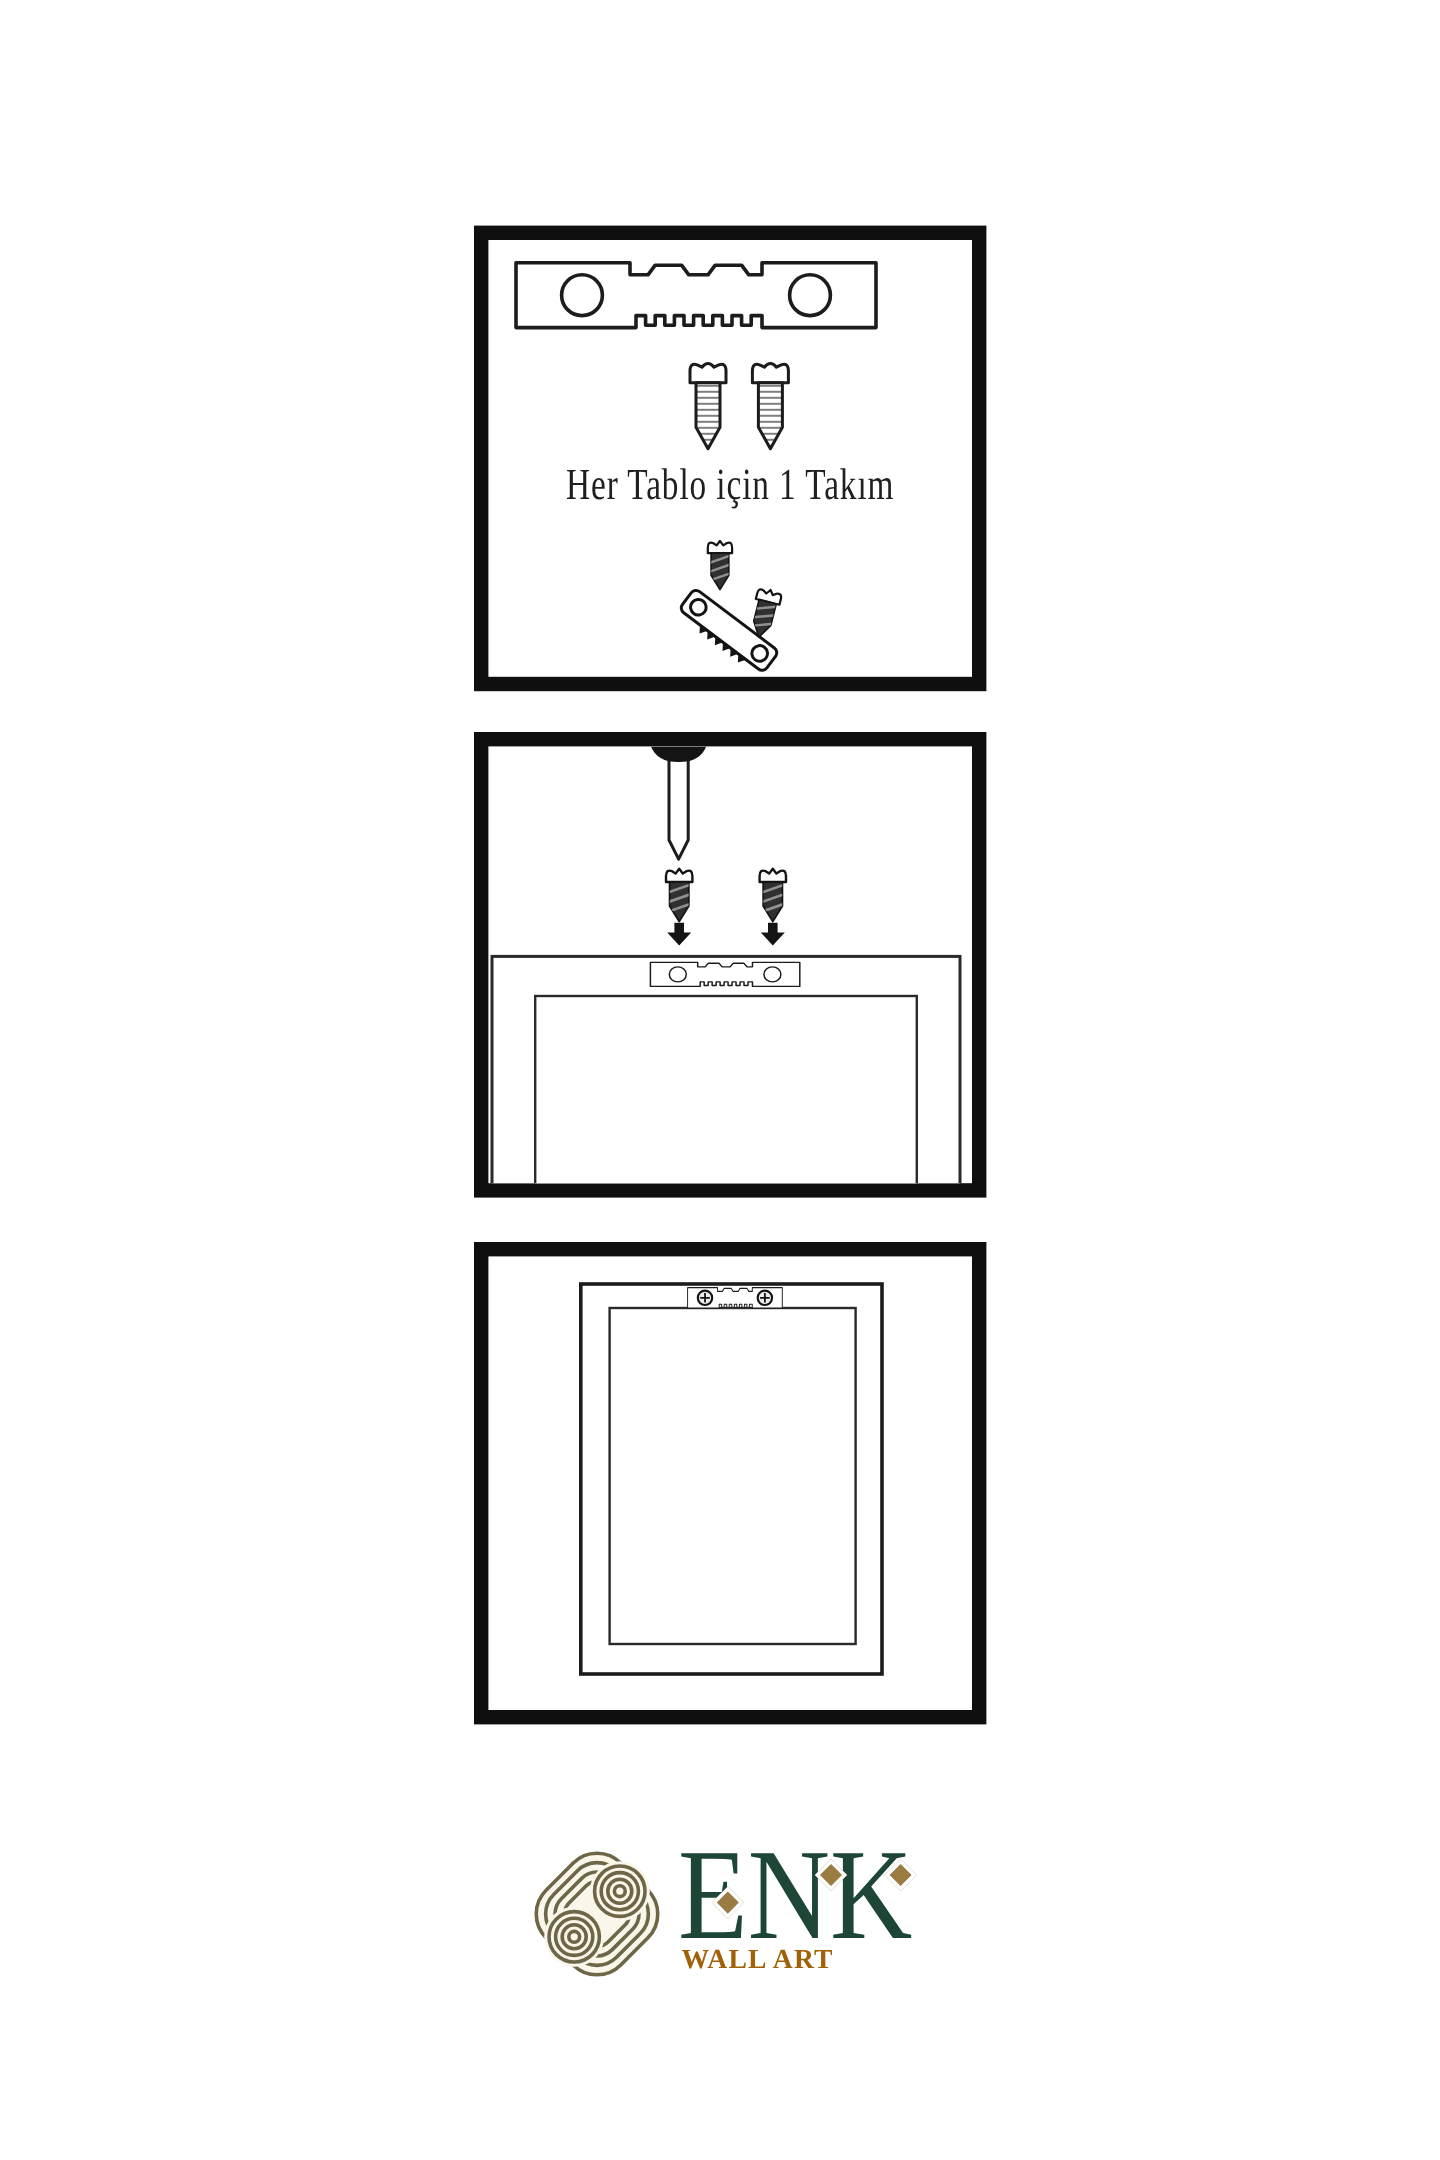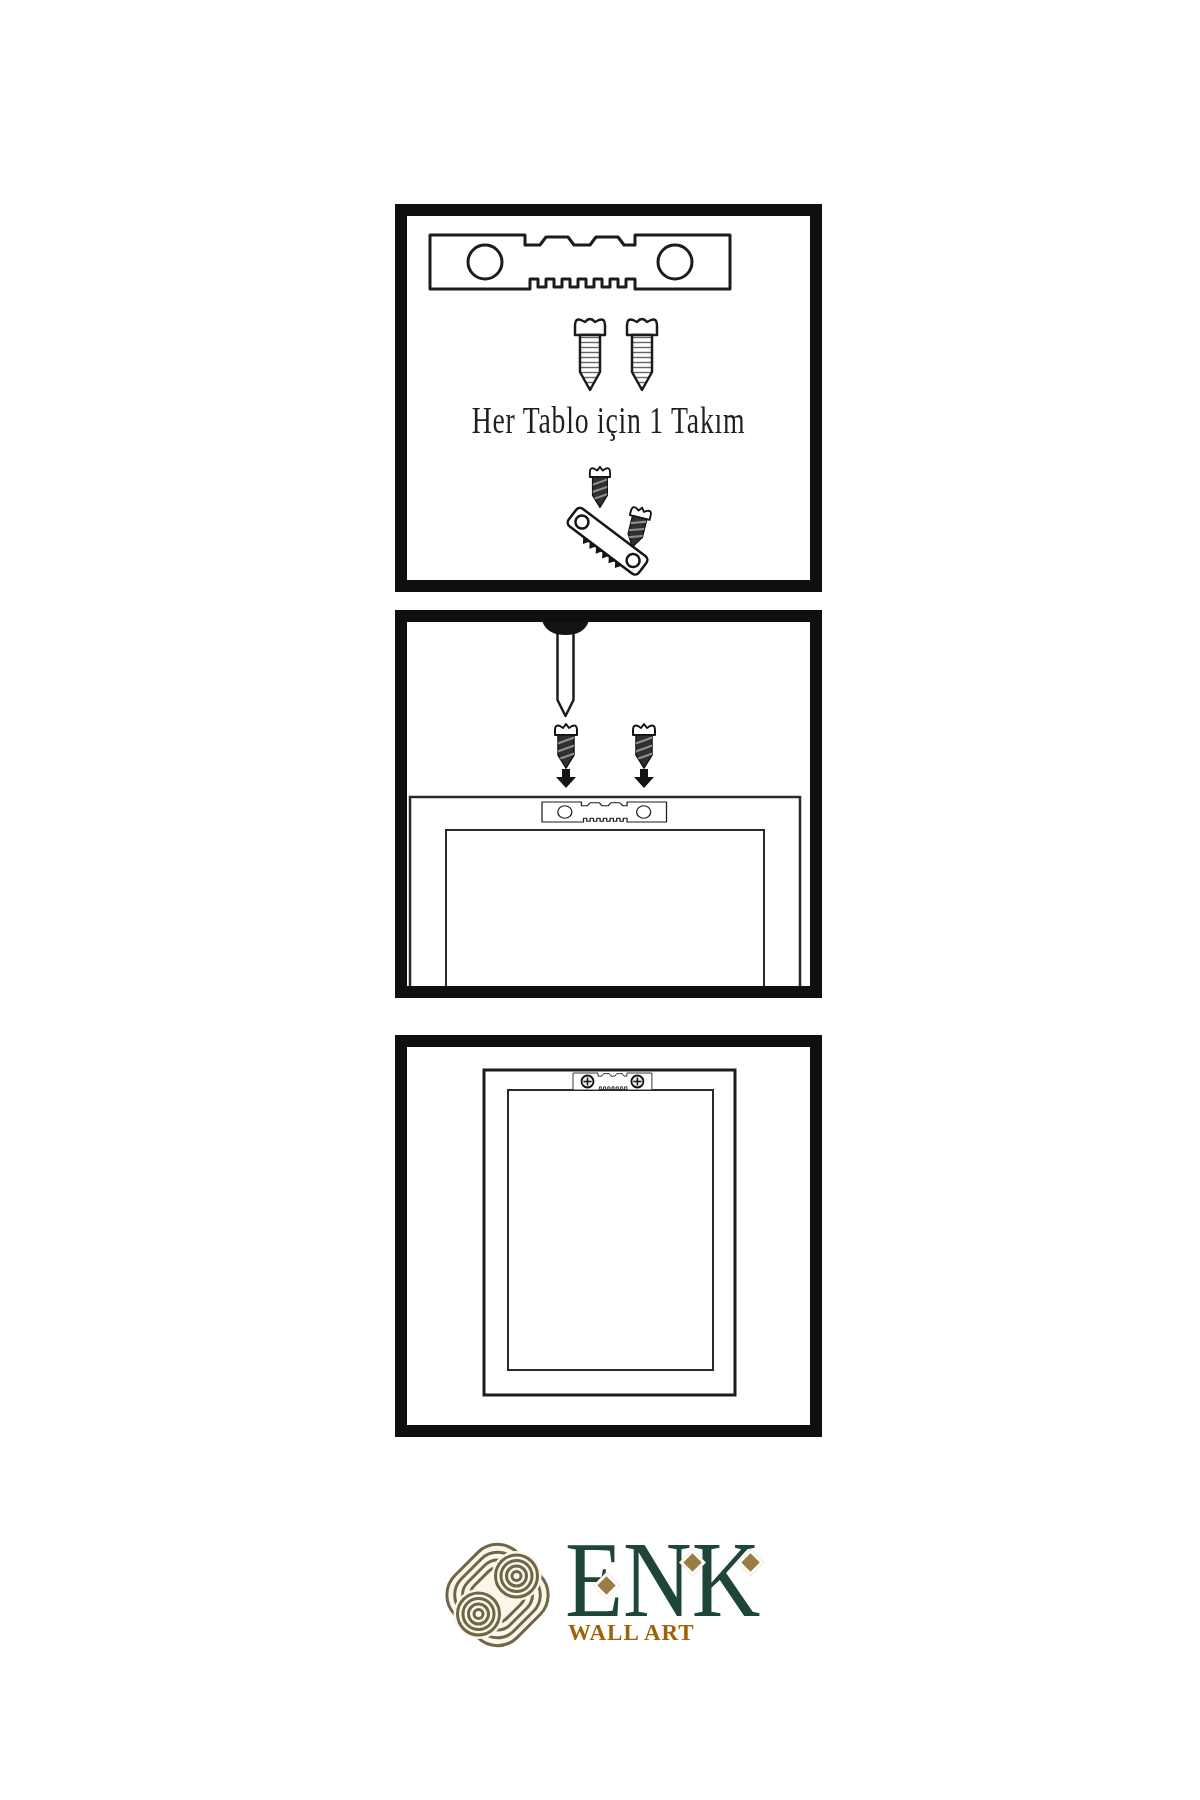--- a/index.html
+++ b/index.html
@@ -1,20 +1,20 @@
 <!DOCTYPE html>
 <html><head>
 <meta charset="utf-8">
 <style>
   html,body{margin:0;padding:0;background:#ffffff;}
   #canvas{position:relative;width:1200px;height:1800px;background:#ffffff;overflow:hidden;
           font-family:"Liberation Serif",serif;}
   .panel{position:absolute;left:395px;width:427px;border:12px solid #0f0f0f;
          background:#ffffff;box-sizing:border-box;}
-  #panel1{top:204px;height:388px;}
+  #panel1{top:188px;height:388px;}
   #panel2{top:610px;height:388px;}
   #panel3{top:1035px;height:402px;}
   .art{position:absolute;left:0;top:0;width:100%;height:100%;display:block;}
   .caption{position:absolute;left:0;top:186px;width:100%;text-align:center;
            font-size:37px;line-height:1;font-weight:400;color:#1f1f1f;
            letter-spacing:1px;transform:scaleX(0.75);transform-origin:center top;
            white-space:nowrap;}
   
   #logo{position:absolute;left:437px;top:1535px;width:380px;height:150px;}
   .knot{position:absolute;left:0;top:0;width:121px;height:120px;}

